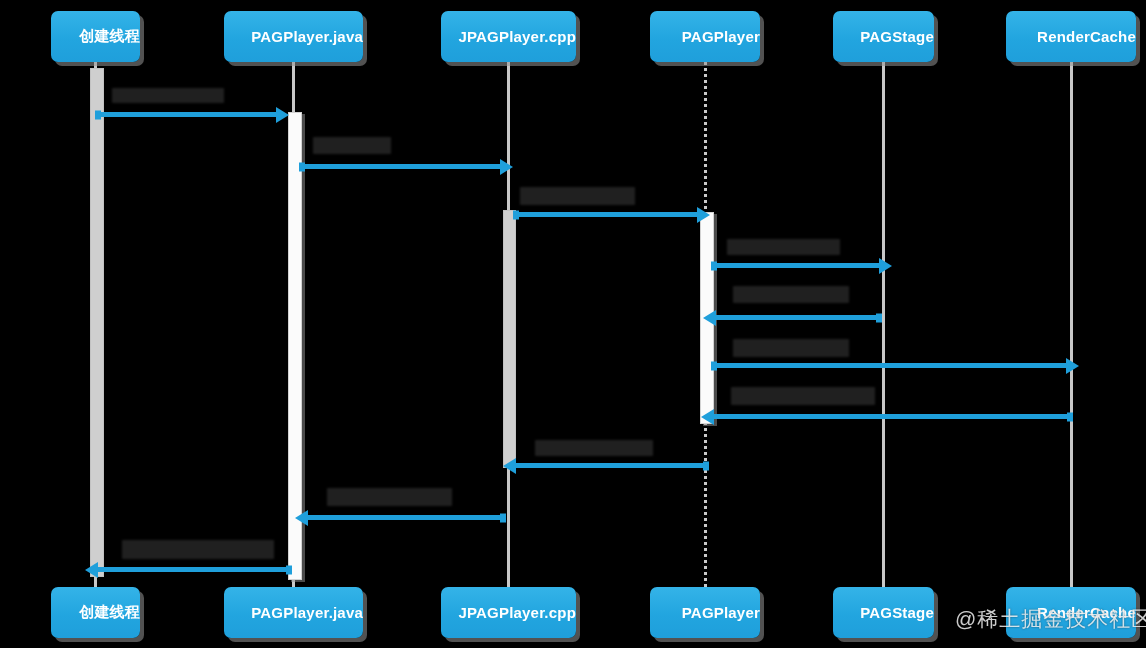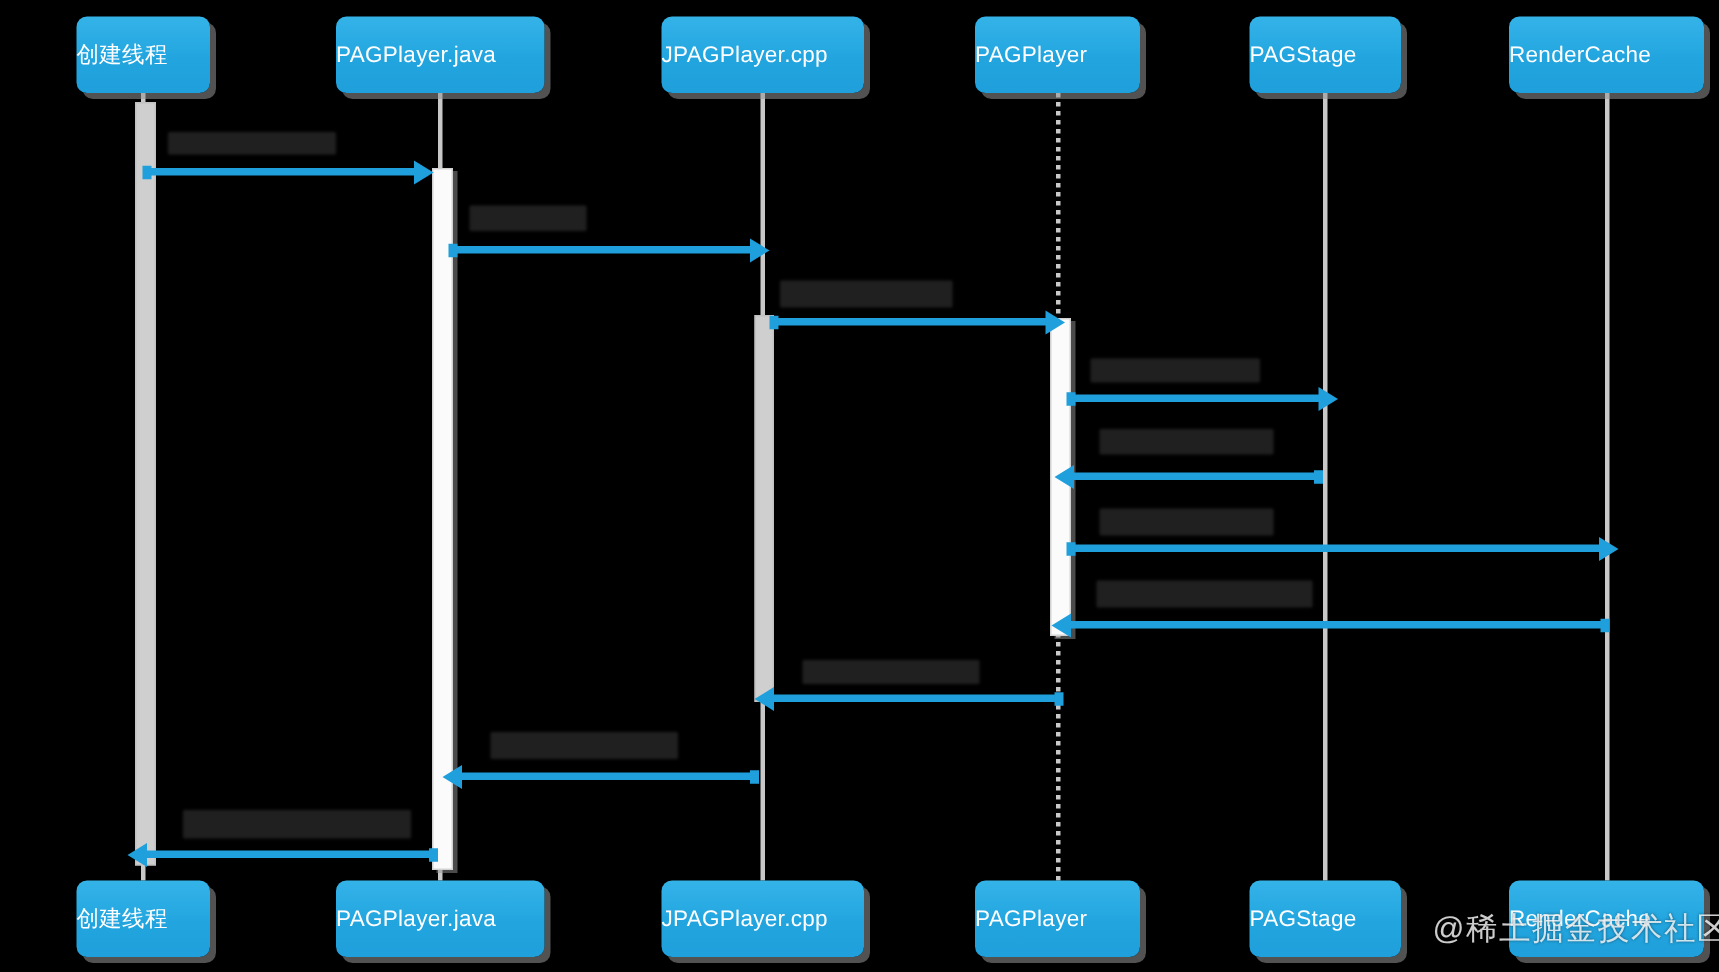--- a/index.html
+++ b/index.html
@@ -15,29 +15,30 @@
     overflow: hidden;
     font-family: "Liberation Sans", "DejaVu Sans", sans-serif;
   }
 
   
   .participant {
     position: absolute;
     box-sizing: border-box;
     display: flex;
     align-items: center;
-    justify-content: flex-start;
+    justify-content: flex-end;
     border-radius: 7px;
     background: linear-gradient(180deg, #34b3e8 0%, #22a5df 55%, #1f9fdb 100%);
     color: #ffffff;
     font-size: 15px;
     letter-spacing: .2px;
     white-space: nowrap;
     box-shadow: 4px 4px 0 0 rgba(150,150,150,.55);
     z-index: 6;
+    font-weight: bold;
   }
   .participant.cjk { font-size: 15px; }
 
   
   .lifeline {
     position: absolute;
     width: 3px;
     background: #c8c8c8;
     z-index: 1;
   }

